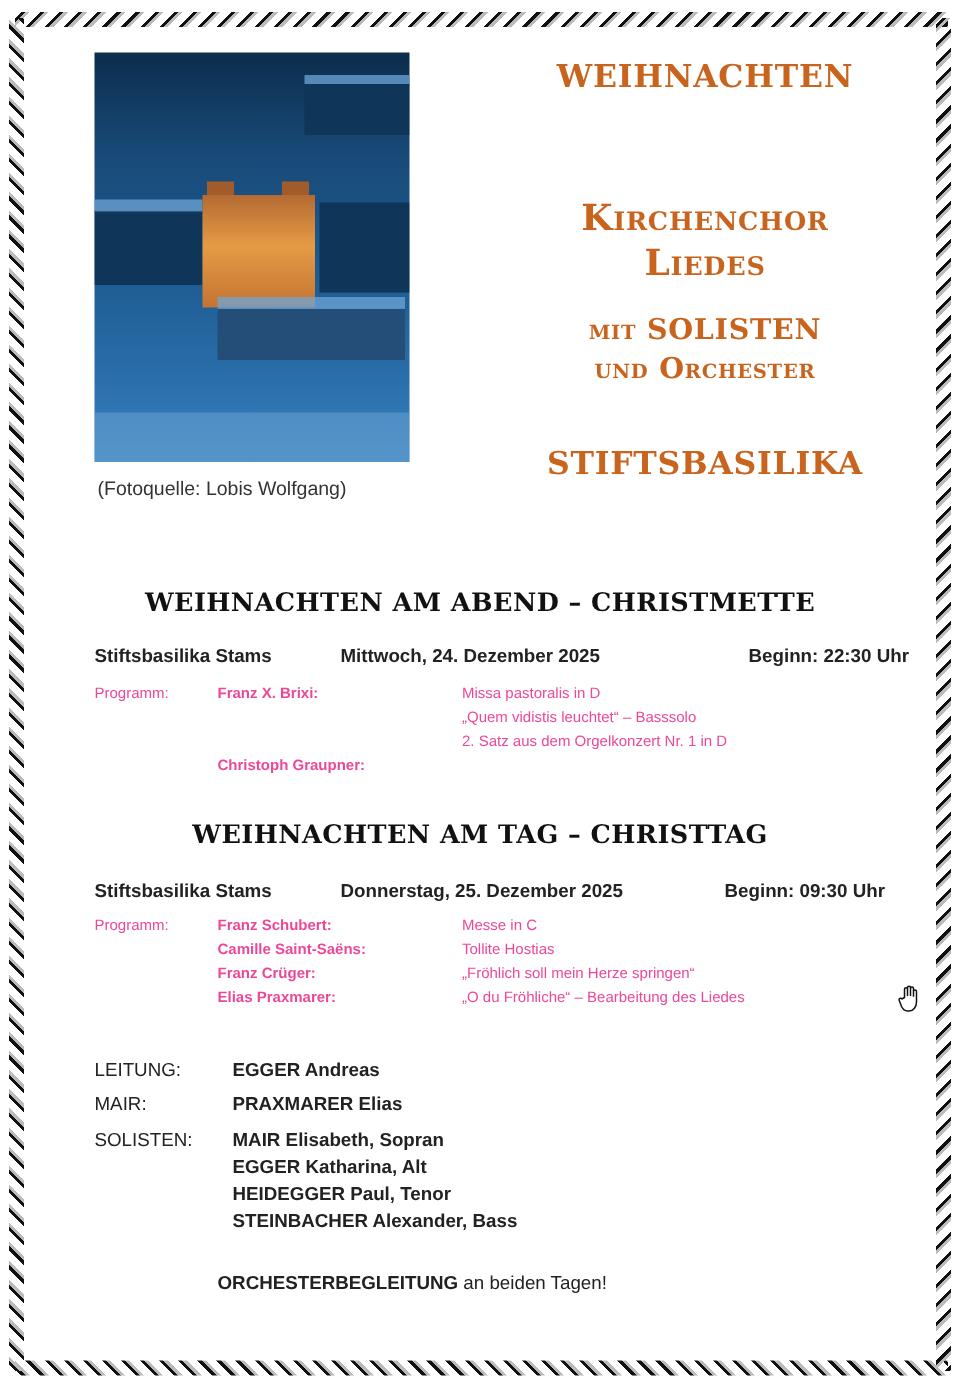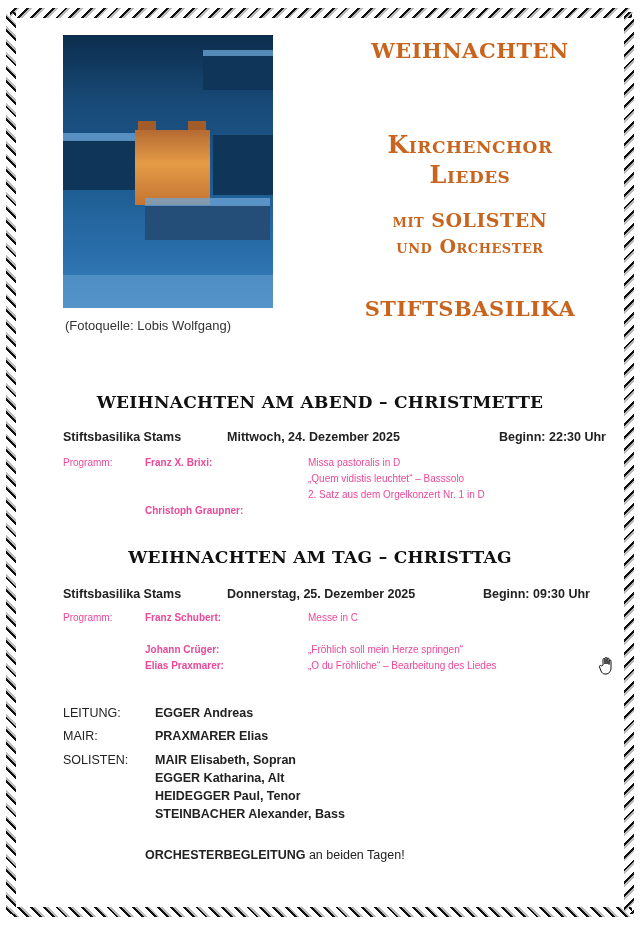--- a/index.html
+++ b/index.html
@@ -121,22 +121,26 @@
   <span style="left:0;">Stiftsbasilika Stams</span>
   <span style="left:164px;">Donnerstag, 25. Dezember 2025</span>
   <span style="left:395px;margin-left:25px;">Beginn: 09:30 Uhr</span>
 </div>
 <div class="prog" style="top:610px;width:520px;height:70px;">
   <span class="label">Programm:</span>
   <div class="row" style="top:0;">
     <span class="comp">Franz Schubert:</span>
     <span class="work">Messe in C</span>
   </div>
+  <div class="row" style="top:16px;">
+    <span class="comp">Camille Saint-Saëns:</span>
+    <span class="work">Tollite Hostias</span>
+  </div>
   <div class="row" style="top:32px;">
-    <span class="comp">Johann Crüger:</span>
+    <span class="comp">Franz Crüger:</span>
     <span class="work">„Fröhlich soll mein Herze springen“</span>
   </div>
   <div class="row" style="top:48px;">
     <span class="comp">Elias Praxmarer:</span>
     <span class="work">„O du Fröhliche“ – Bearbeitung des Liedes</span>
   </div>
 </div>
 
 <div class="cred" style="top:706px;width:400px;height:16px;">
   <span class="lbl">LEITUNG:</span>

